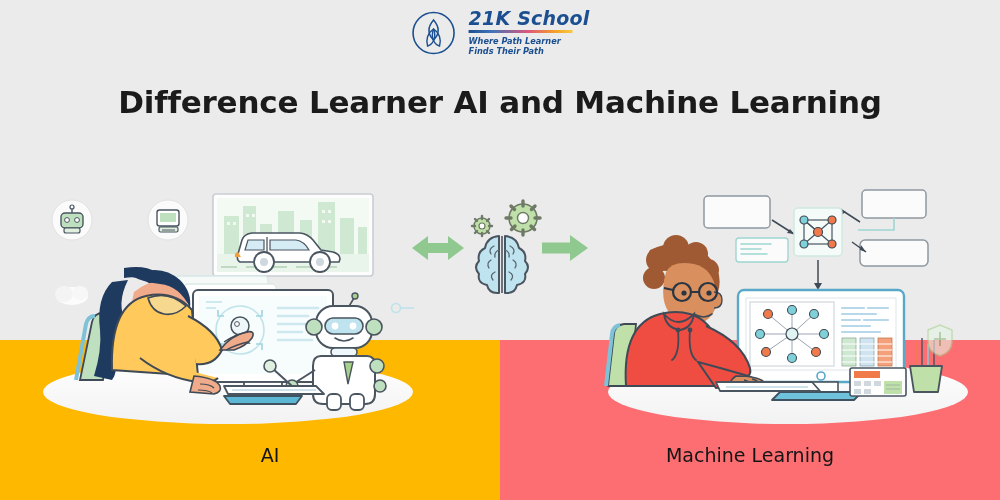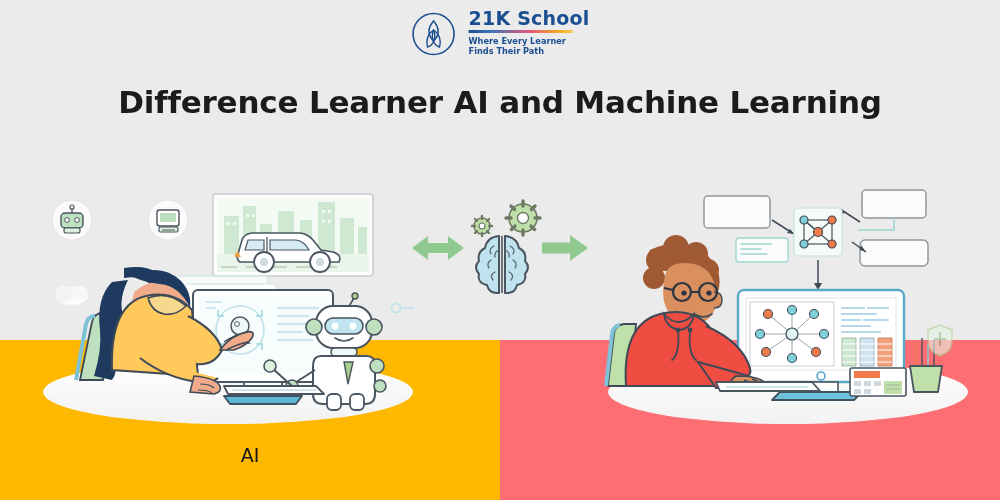--- a/index.html
+++ b/index.html
@@ -10,38 +10,38 @@
   }
   .stage{position:relative;width:1000px;height:500px;background:#ebebeb;overflow:hidden;}
 
   
   .band{position:absolute;bottom:0;height:160px;width:500px;}
   .band-left{left:0;background:#ffb800;}
   .band-right{right:0;background:#fc6e72;}
 
   
   .logo{position:absolute;left:50%;top:9px;transform:translateX(-50%);
-        display:flex;align-items:flex-end;gap:12px;}
+        display:flex;align-items:center;gap:12px;font-style:italic;}
   .logo-mark{width:46px;height:46px;flex:0 0 46px;}
   .logo-txt{display:flex;flex-direction:column;line-height:1;}
   .logo-name{font-family:"DejaVu Sans",sans-serif;font-weight:bold;font-size:19px;
              color:#1b4f91;letter-spacing:.2px;}
   .logo-rule{height:2.5px;width:104px;margin:2px 0 3px;
              background:linear-gradient(90deg,#1b4f91 0%,#3f74b8 22%,#e0577a 58%,#f5a623 85%,#f7c948 100%);}
   .logo-tag{font-family:"DejaVu Sans",sans-serif;font-weight:bold;font-size:8.2px;
             color:#1b4f91;line-height:1.28;}
 
   
   .title{position:absolute;top:84px;left:0;width:1000px;text-align:center;
          font-family:"DejaVu Sans",sans-serif;font-weight:bold;font-size:31px;
          color:#1b1b1b;letter-spacing:-.2px;}
 
   
   .caption{position:absolute;bottom:34px;width:500px;text-align:center;
-           font-family:"DejaVu Sans",sans-serif;font-size:19px;color:#141414;}
+           font-family:"DejaVu Sans",sans-serif;font-size:19px;color:#141414;margin-left:20px;}
   .cap-left{left:0;}
   .cap-right{right:0;}
 
   
   .scene{position:absolute;top:180px;}
   .scene svg{display:block;}
   .scene-left{left:28px;}
   .scene-right{left:598px;}
   .scene-mid{left:400px;top:192px;}
 </style>
@@ -59,21 +59,21 @@
         <circle cx="23" cy="23" r="20.5" fill="none" stroke="#1b4f91" stroke-width="1.6"></circle>
         <path d="M23 10 C29 17 29 24 23 30 C17 24 17 17 23 10 Z" fill="none" stroke="#1b4f91" stroke-width="1.5"></path>
         <path d="M23 19 C29 23 31 30 29 36 C23 34 20 27 23 19 Z" fill="none" stroke="#1b4f91" stroke-width="1.4"></path>
         <path d="M23 19 C17 23 15 30 17 36 C23 34 26 27 23 19 Z" fill="none" stroke="#1b4f91" stroke-width="1.4"></path>
       </svg>
     </span>
     <span class="logo-txt">
       <span class="logo-name">21K School</span>
       <span class="logo-rule"></span>
       <span class="logo-tag">
-        <span>Where Every Learner</span><br>
+        <span>Where Path Learner</span><br>
         <span>Finds Their Path</span>
       </span>
     </span>
   </div>
 
   <div class="title">Difference Learner AI and Machine Learning</div>
 
   <div class="scene scene-left">
     <svg width="390" height="245" viewBox="0 0 390 245">
       <defs>
@@ -459,14 +459,15 @@
       </g>
 
       <g>
         <path d="M118 202 h96 l8 9 h-100 z" fill="#ffffff" stroke="#4a5560" stroke-width="1.8" stroke-linejoin="round"></path>
         <line x1="128" y1="207" x2="210" y2="207" stroke="#bcd9e3" stroke-width="1.4"></line>
       </g>
     </svg>
   </div>
 
   <div class="caption cap-left">AI</div>
+  <div class="caption cap-right">Machine Learning</div>
 
 </div>
 
 </body></html>

